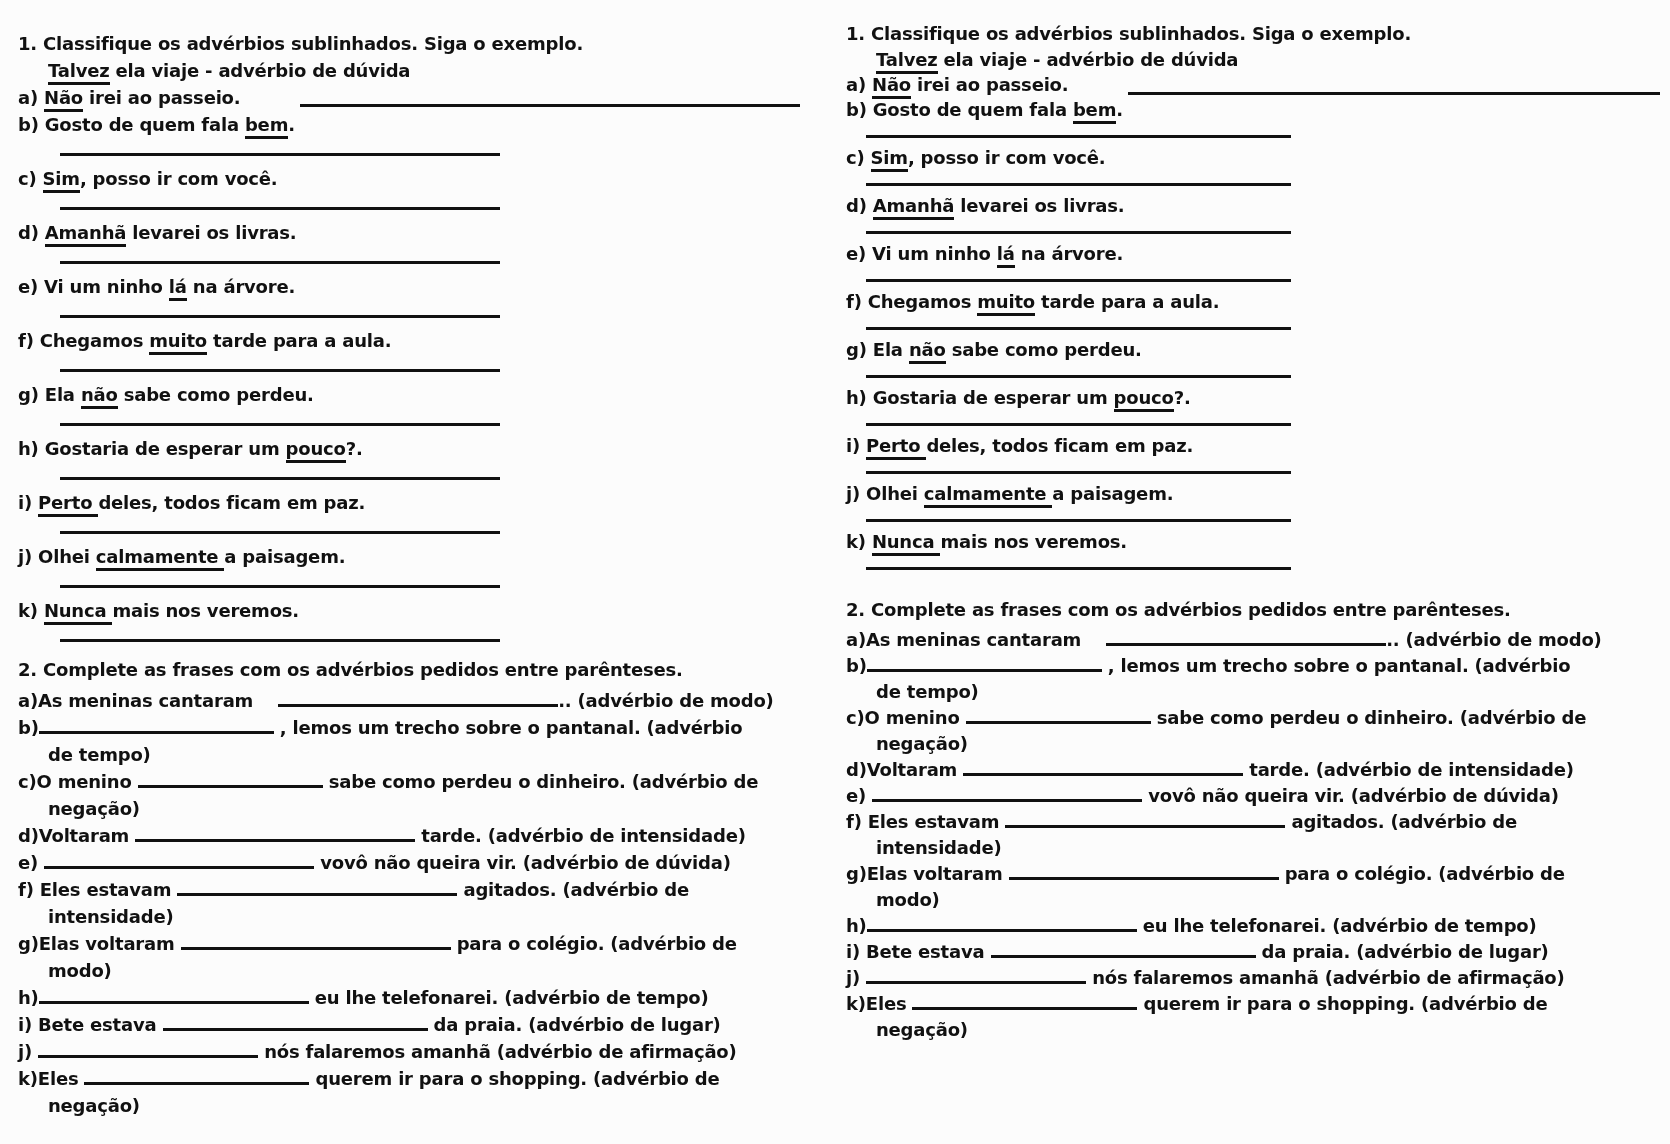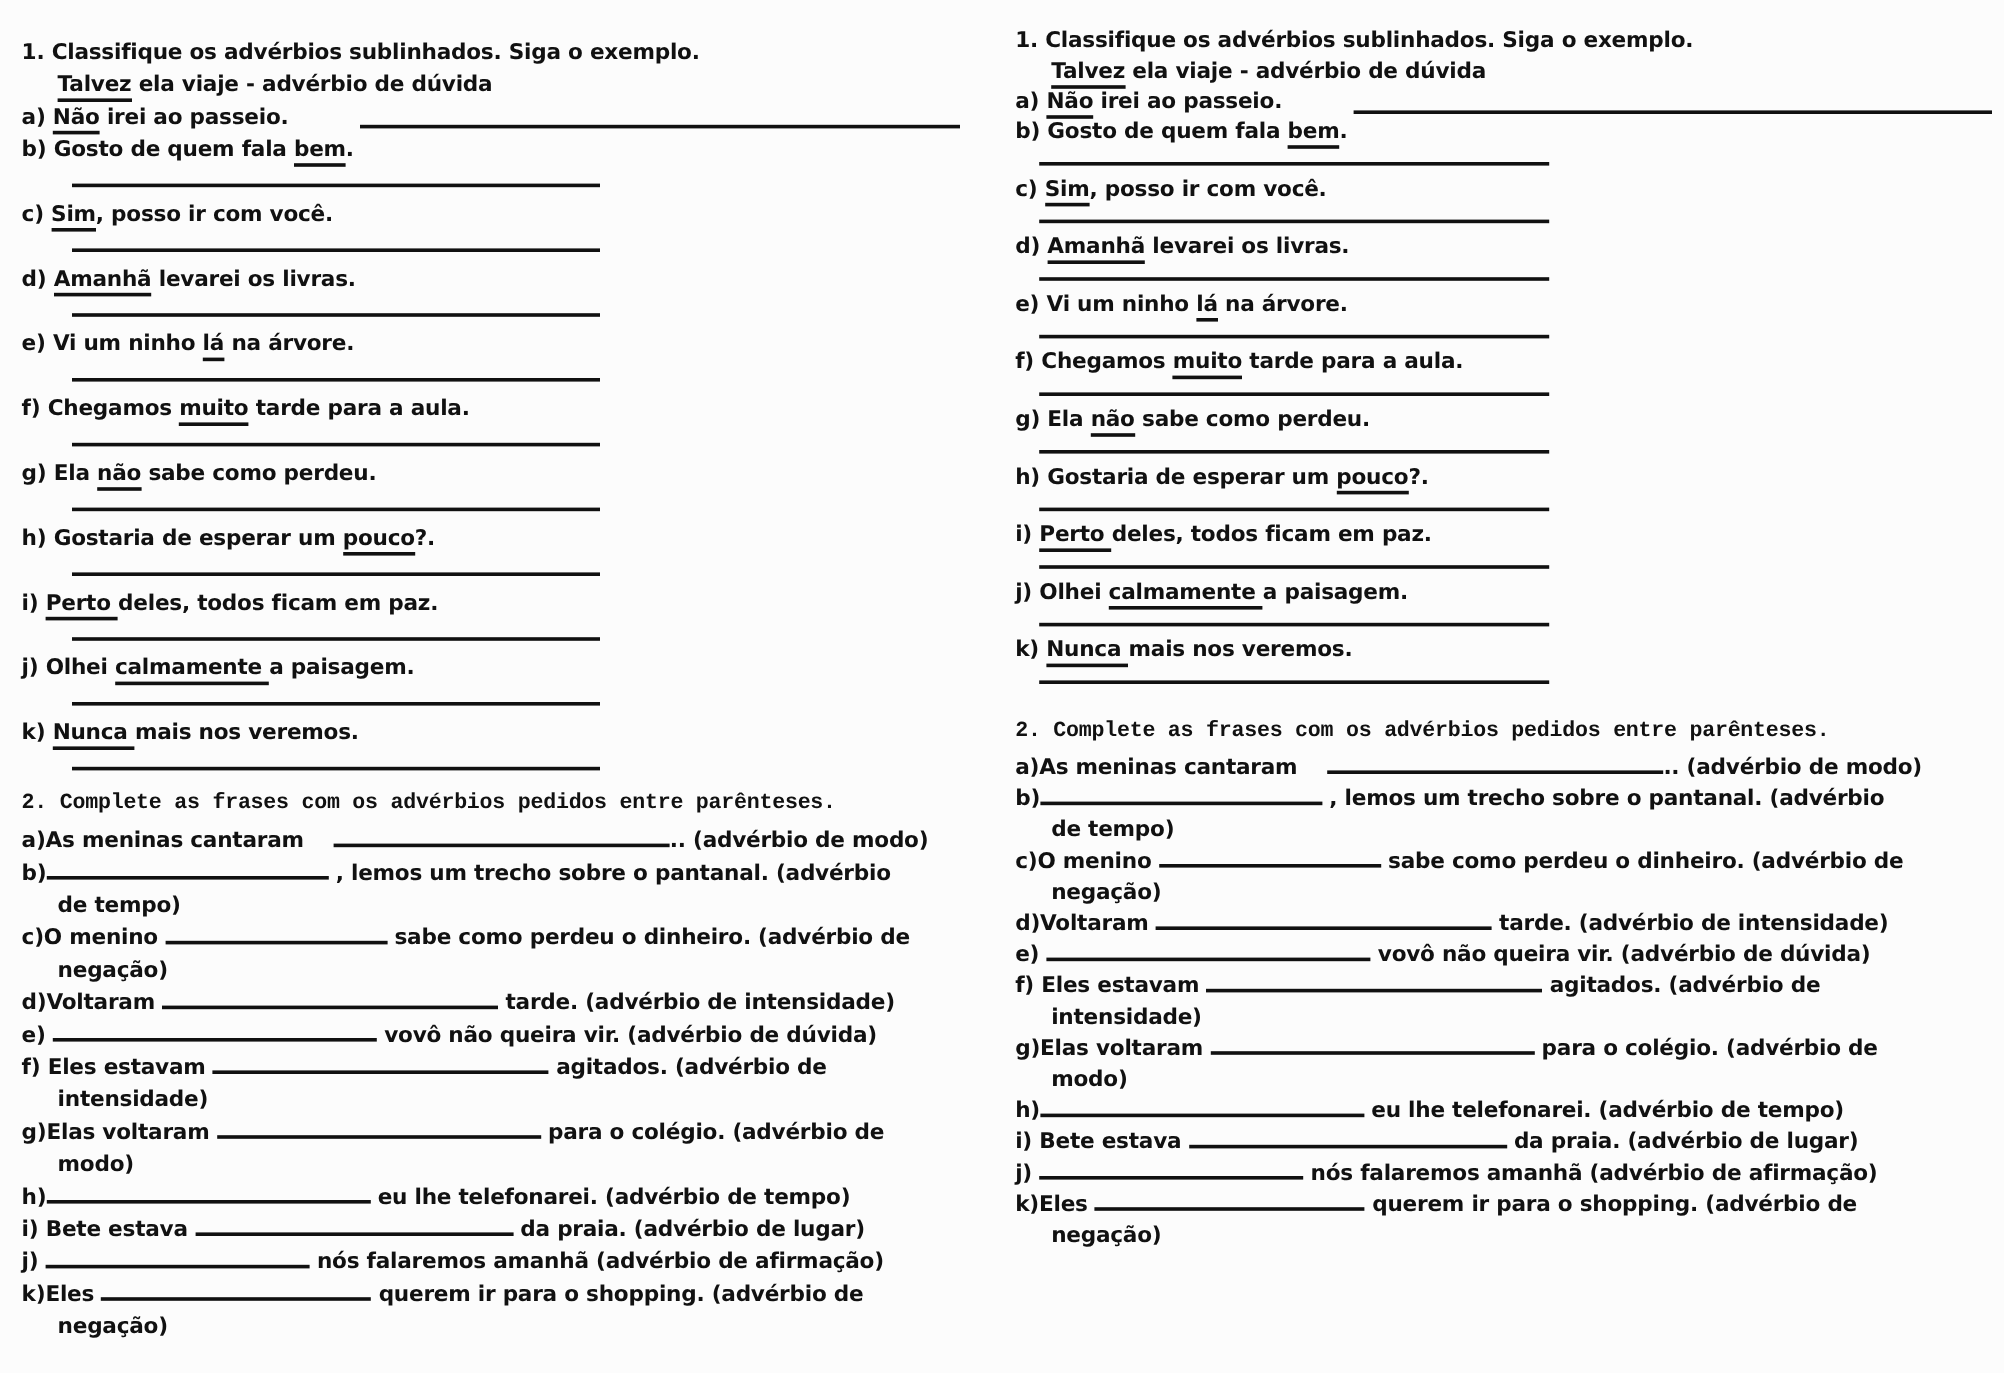--- a/index.html
+++ b/index.html
@@ -22,21 +22,21 @@
   .flexrow{display:flex;align-items:flex-start;}
   .flexrow .sent{white-space:pre;}
   .iline{flex:1;height:20px;margin-left:60px;border-bottom:3px solid var(--ink);}
 
   .u{border-bottom:3px solid var(--ink);padding-bottom:1px;}
 
   .ans{height:0;border-top:3px solid var(--ink);width:440px;margin:15px 0 9px 42px;}
   .col-right .ans{width:425px;margin:13px 0 7px 20px;}
   .col-right .x1item{line-height:25px;}
 
-  .x2title{line-height:27px;margin:14px 0 4px 0;white-space:pre;font-family:Liberation Mono, monospace;}
+  .x2title{line-height:27px;margin:14px 0 4px 0;white-space:pre;}
   .col-right .x2title{margin-top:26px;}
   .x2item{line-height:27px;white-space:pre;padding-left:30px;text-indent:-30px;}
   .col-right .x2item{line-height:26px;}
 
   .bl{display:inline-block;height:4px;border-bottom:3px solid var(--ink);}
   .gap{display:inline-block;height:1px;}
 </style>
 </head>
 <body>
 

